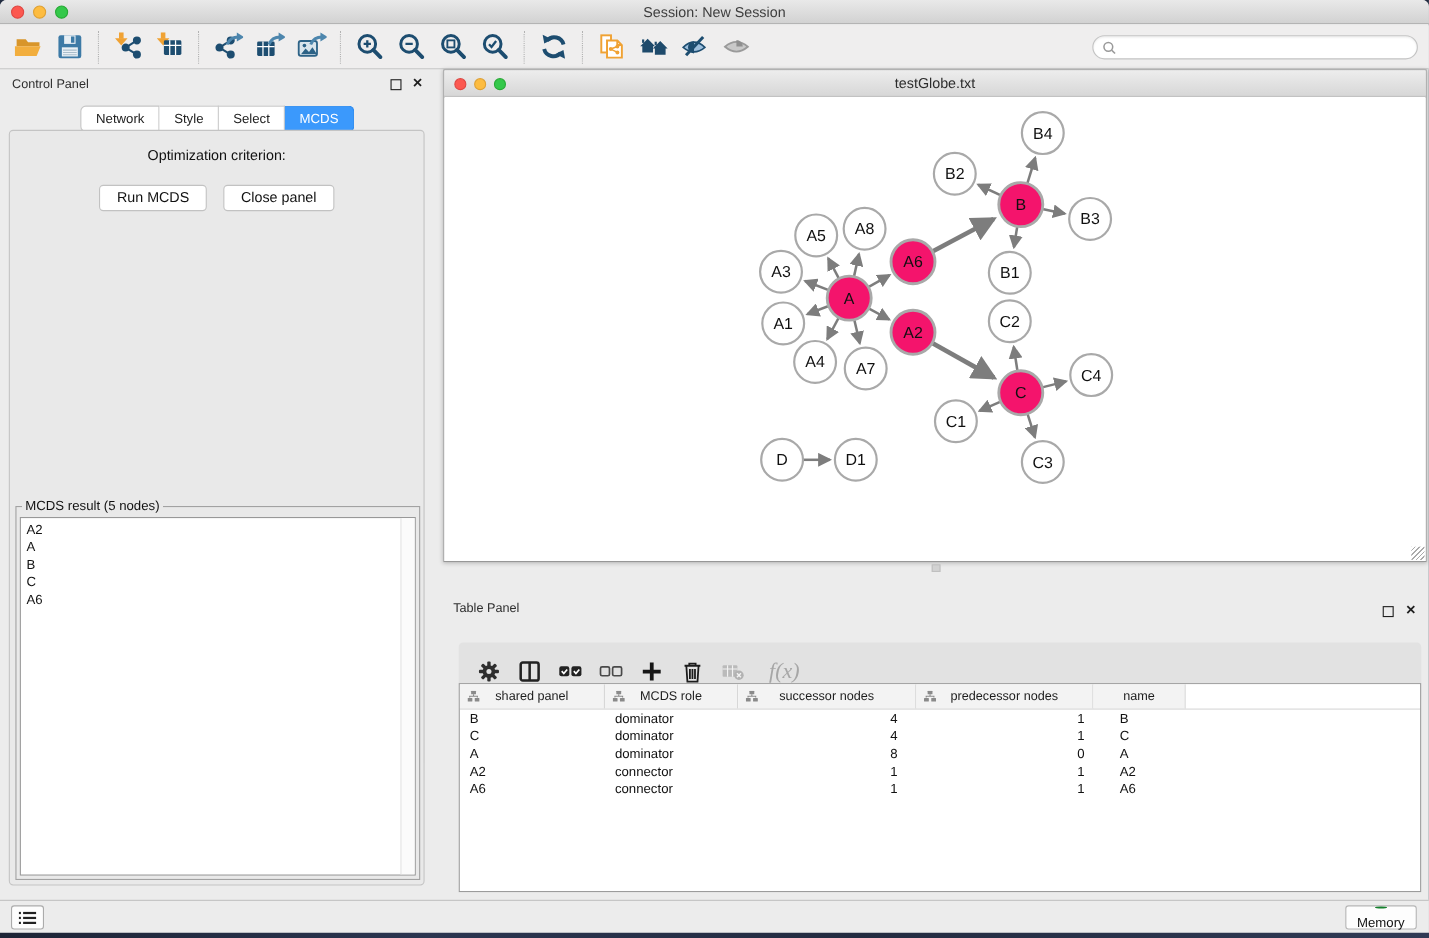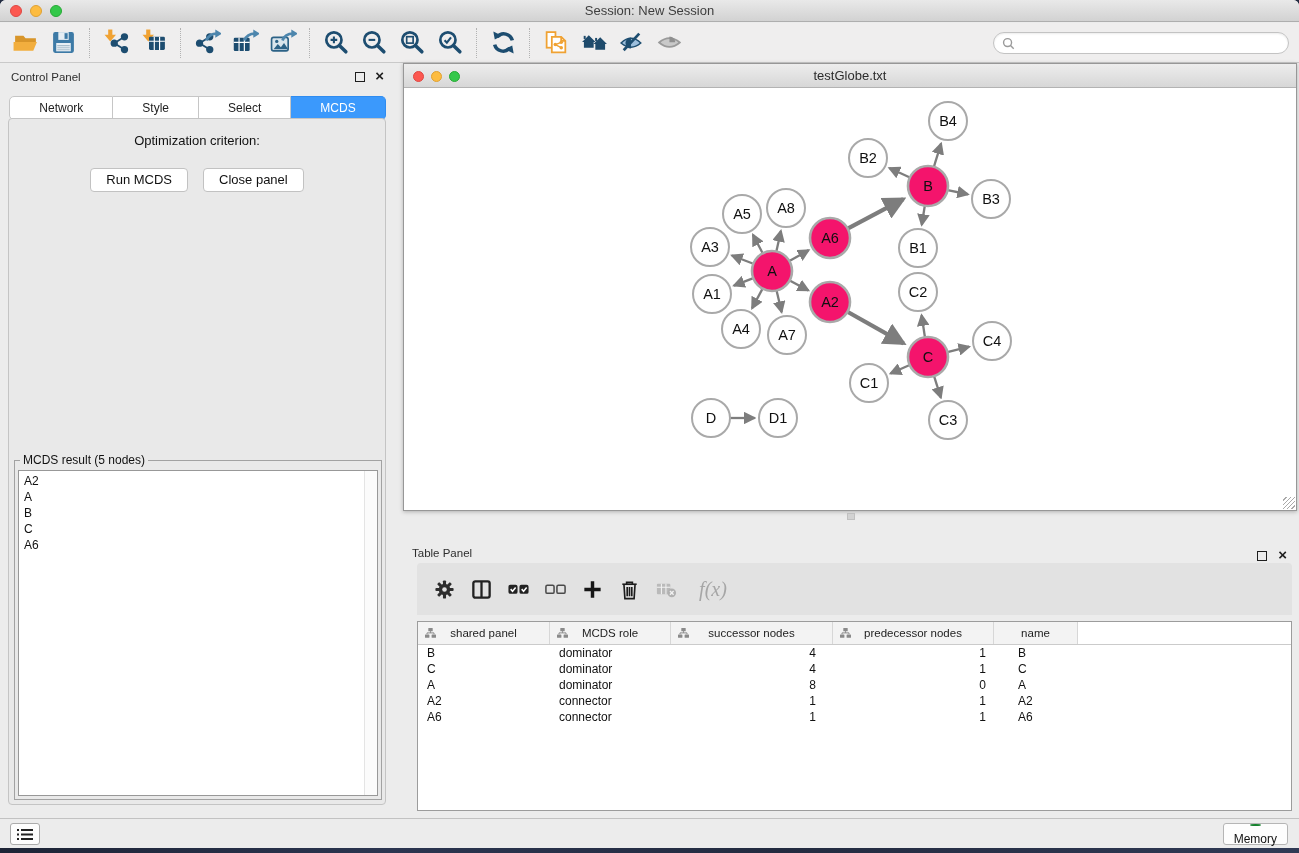--- a/index.html
+++ b/index.html
@@ -41,21 +41,21 @@
   .control-panel { position:absolute; left:0; top:0; width:395px; height:755px; }
   .cp-header { position:relative; height:30px; }
   .cp-title { position:absolute; left:11px; top:8px; font-size:11.5px; color:#2e2e2e;text-align:right; }
   .panel-float { position:absolute; width:10px; height:10px; border:1.6px solid #1e1e1e; top:9px; background:transparent; }
   .cp-header .panel-float { right:30px; }
   .panel-close { position:absolute; top:4px; font-size:15px; font-weight:bold; color:#1e1e1e; line-height:18px; }
   .cp-header .panel-close { right:11px; }
   .tab-row { display:flex; justify-content:center; }
   .control-panel .tab-row { margin-top:3px; }
   .tab { font-size:12px; color:#222; background:#fff; border:1px solid #c6c6c6; border-left:none;
-    padding:4px 29px 4px; cursor:default; }
+    padding:4px 13px 4px; cursor:default; }
   .tab:first-child { border-left:1px solid #c6c6c6; border-radius:5px 0 0 5px; }
   .tab:last-child { border-radius:0 5px 5px 0; }
   .tab.active { background:#3b99fc; border-color:#2f8cf0; color:#fff; }
   .cp-content { position:absolute; top:55px; left:8px; width:378px; bottom:13px;
     border:1px solid #c4c4c4; border-radius:4px; background:#e9e9e9; }
   .opt-label { margin-top:14px; text-align:center; font-size:13px; color:#111; }
   .opt-select { position:relative; margin:9px auto 0; width:313px; height:23px; background:#fff;
     border:1px solid #b5b5b5; border-radius:4px; font-size:13px; line-height:21px; padding-left:9px; color:#111; }
   .select-stepper { position:absolute; right:0px; top:0px; width:19px; height:21px;
     background:linear-gradient(#73b6fc,#2a86f8); border-radius:0 3px 3px 0; }
@@ -86,21 +86,21 @@
   .nw-resize { position:absolute; right:1px; bottom:1px; width:12px; height:12px;
     background:repeating-linear-gradient(135deg, transparent 0 2px, #aaa 2px 3px); }
   .divider-handle { position:absolute; left:50%; top:450px; width:8px; height:7px; background:#d2d2d2; border:1px solid #c0c0c0; }
 
   
   .table-panel { position:absolute; left:8px; right:0; top:448px; height:307px;margin-top:24px; }
   .tp-header { position:relative; height:34px; }
   .tp-title { position:absolute; left:9px; top:12px; font-size:11.5px; color:#2e2e2e; }
   .tp-header .panel-float { right:32px; top:16px; }
   .tp-header .panel-close { right:12px; top:11px; }
-  .tp-toolbar { position:absolute; top:28px; left:14px; right:7px; height:52px; background:#e2e2e2;
+  .tp-toolbar { position:absolute; top:49px; left:14px; right:7px; height:52px; background:#e2e2e2;
     border-radius:4px 4px 0 0; display:flex; align-items:center; padding-left:9px; }
   .tp-btn { width:37px; height:36px; display:flex; align-items:center; justify-content:center; background:transparent; border:none; }
   .tp-btn svg { width:23px; height:23px; }
   .fx-label { font-family:"Liberation Serif", serif; font-style:italic; color:#a6a6a6; font-size:20px; padding-left:4px; }
   .tp-table { position:absolute; top:86px; bottom:31px; left:14px; right:7px; background:#fff;
     border:1px solid #9c9c9c; overflow:hidden; font-size:12px; }
   .thead { display:flex; height:23px; border-bottom:1px solid #cbcbcb; }
   .th { position:relative; background:#f3f3f3; border-right:1px solid #d7d7d7; height:100%;
     display:flex; align-items:center; justify-content:center; font-size:11.5px; color:#1d1d1d; }
   .th .col-icon { position:absolute; left:7px; top:6px; }

